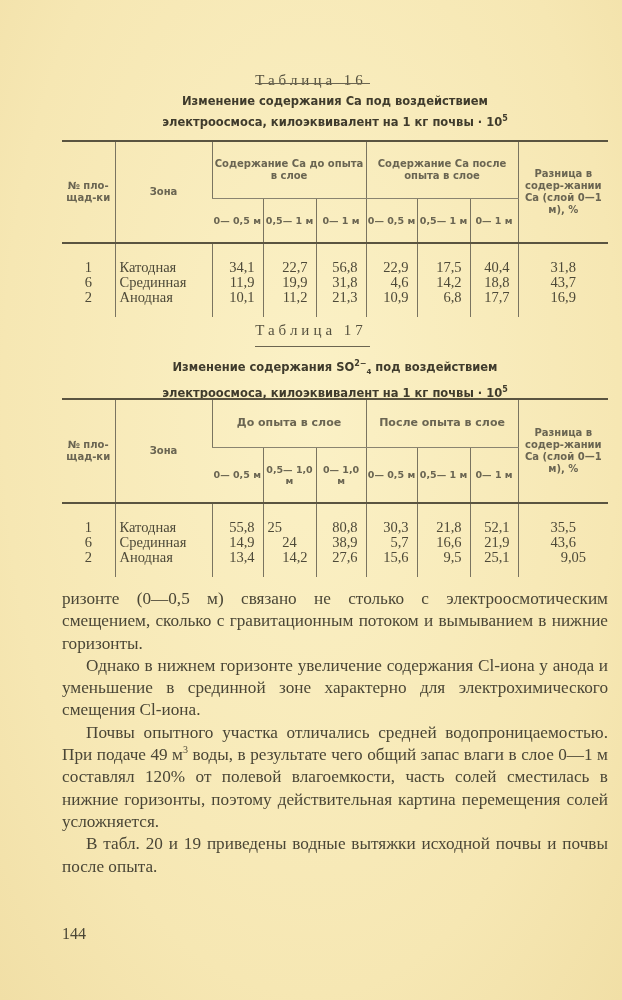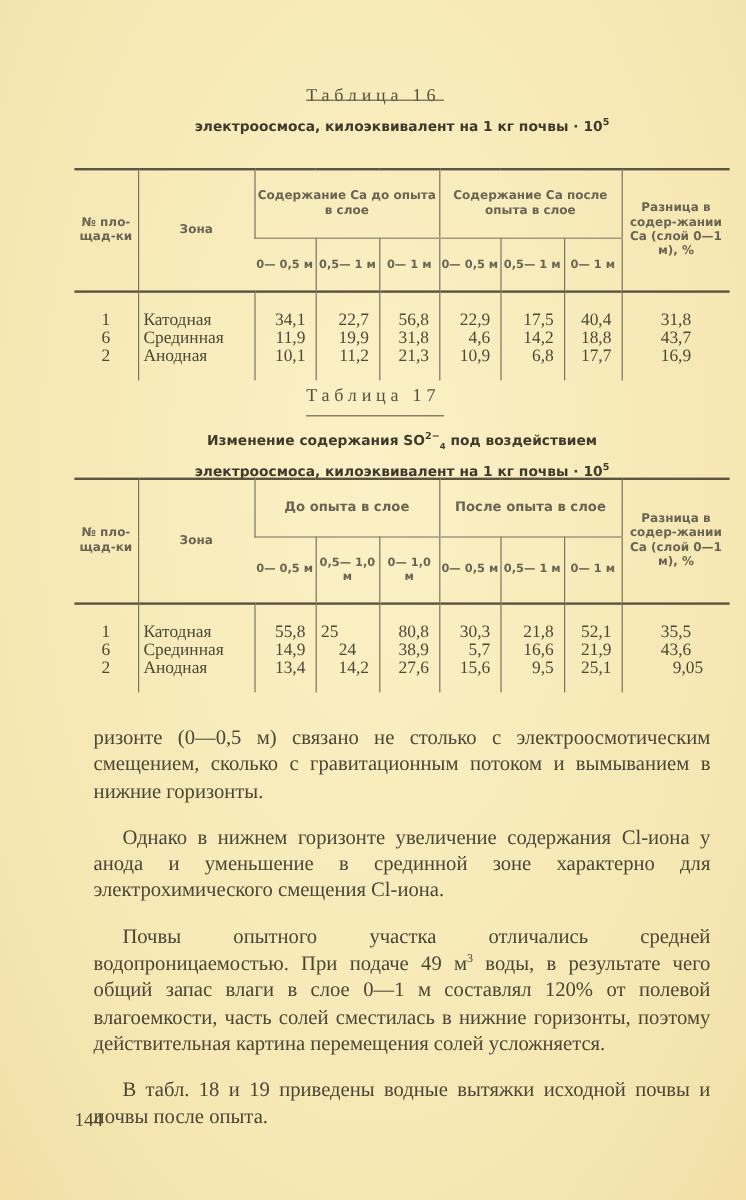--- a/index.html
+++ b/index.html
@@ -53,36 +53,37 @@
     table.data td.num { text-align: right; padding-right: 8px; }
     table.data td.diff { text-align: center; }
     table.data tbody tr:first-child td { padding-top: 16px; }
     table.data tbody tr:last-child td { padding-bottom: 12px; }
 
     .body-text {
       position: absolute; left: 62px; width: 546px;
       font-family: "Liberation Serif", serif; font-size: 17.2px; line-height: 22.3px;
       color: #4a4636; text-align: justify;
     }
-    .body-text p { margin: 16px; }
+    .body-text p { margin: 0; }
     .body-text p.indent { text-indent: 24px; }
     .body-text sup { font-size: 10px; line-height: 0; }
     .page-number {
       position: absolute; left: 62px; top: 925px;
       font-family: "Liberation Serif", serif; font-size: 16px; color: #4a4636;
     }
   </style>
 </head>
 <body>
 
 <div class="page">
 
   <div class="table-caption" style="top:60px;margin-top:12px;">Таблица 16</div>
   <div class="caption-rule" style="left:255px; top:83px; width:115px;"></div>
   <div class="table-title" style="top:93px;">
+    <div>Изменение содержания Са под воздействием</div>
     <div><span>электроосмоса, килоэквивалент на 1 кг почвы · 10</span><sup>5</sup></div>
   </div>
 
   <table class="data" style="top:140px;">
     <colgroup>
       <col style="width:53px">
         <col style="width:97px">
       <col style="width:51px">
         <col style="width:53px">
         <col style="width:50px">
@@ -215,17 +216,17 @@
         <td class="num">25,1</td>
         <td class="diff" style="text-align:right; padding-right:22px;">9,05</td>
       </tr>
     </tbody>
   </table>
 
   <div class="body-text" style="top:588px;">
     <p>ризонте (0—0,5 м) связано не столько с электроосмотическим смещением, сколько с гравитационным потоком и вымыванием в нижние горизонты.</p>
     <p class="indent">Однако в нижнем горизонте увеличение содержания Cl-иона у анода и уменьшение в срединной зоне характерно для электрохимического смещения Cl-иона.</p>
     <p class="indent"><span>Почвы опытного участка отличались средней водопроницаемостью. При подаче 49 м</span><sup>3</sup><span> воды, в результате чего общий запас влаги в слое 0—1 м составлял 120% от полевой влагоемкости, часть солей сместилась в нижние горизонты, поэтому действительная картина перемещения солей усложняется.</span></p>
-    <p class="indent">В табл. 18 и 19 приведены водные вытяжки исходной почвы и почвы после опыта.</p>
+    <p class="indent">В табл. 20 и 19 приведены водные вытяжки исходной почвы и почвы после опыта.</p>
   </div>
 
   <div class="page-number">144</div>
 </div>
 
 </body></html>

